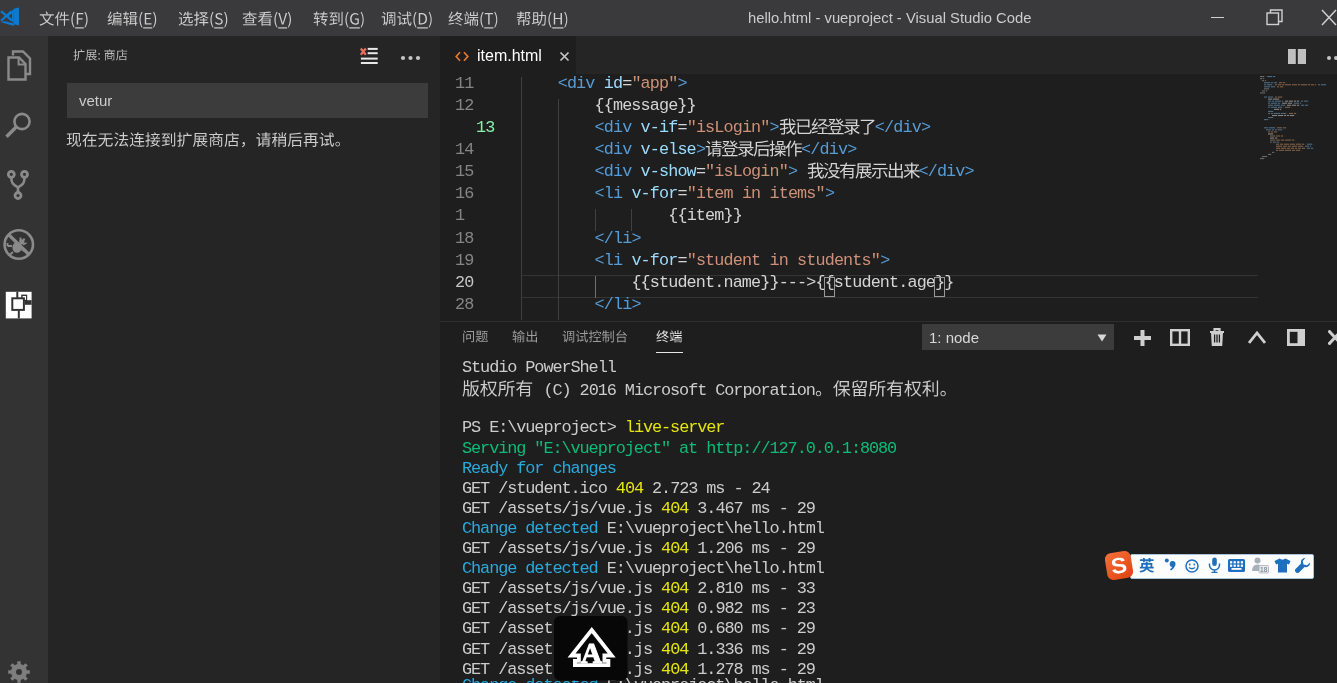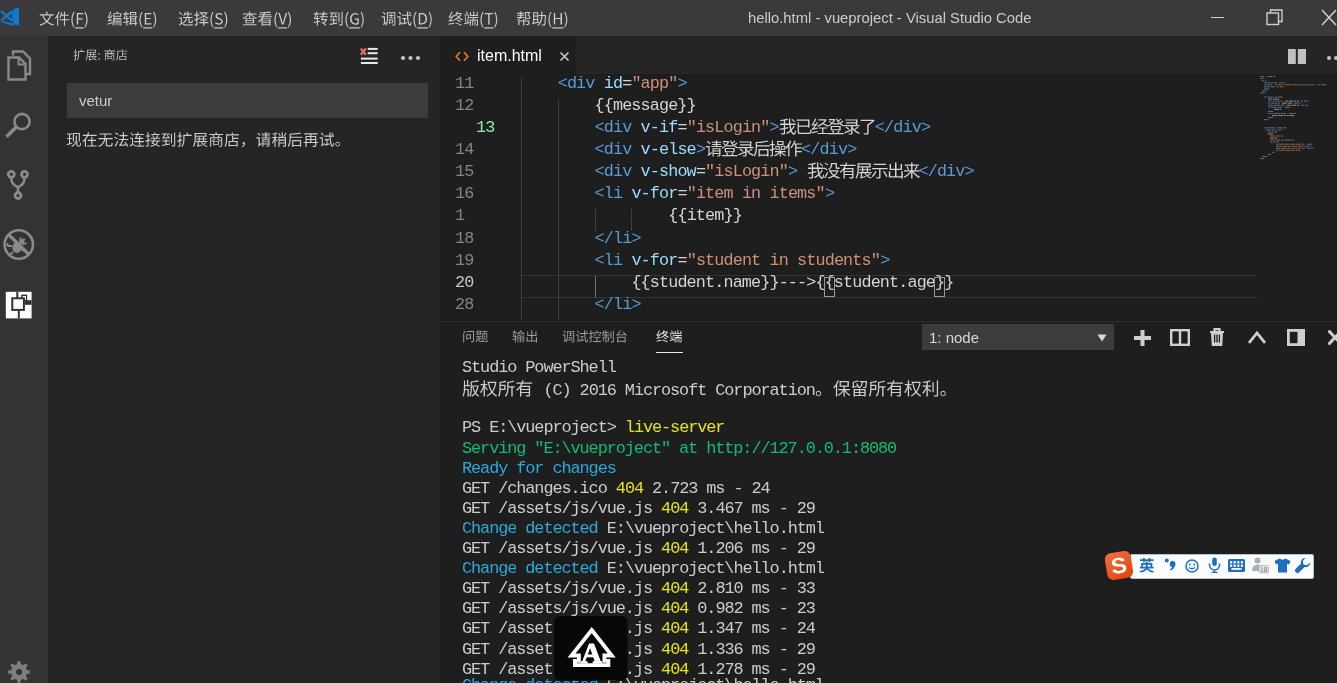--- a/index.html
+++ b/index.html
@@ -441,42 +441,42 @@
     <path d="M1.9 0.5V7.6C1.9 10.3 1.7 13.6 0.5 15.9C0.8 16.0 1.3 16.4 1.5 16.7C2.6 14.8 2.9 12.5 3.1 10.1H5.5V16.6H6.8V8.9H3.1L3.1 7.6V6.3H7.9V5.1H6.3V0.1H5.0V5.1H3.1V0.5ZM15.3 6.6C14.9 8.7 14.2 10.4 13.3 11.8C12.4 10.3 11.8 8.6 11.4 6.6ZM8.6 1.4V7.6C8.6 10.2 8.5 13.6 7.1 16.0C7.4 16.1 7.9 16.5 8.2 16.7C9.7 14.2 9.9 10.6 9.9 7.6V6.6H10.3C10.8 9.0 11.5 11.2 12.5 12.9C11.6 14.1 10.4 15.0 9.2 15.6C9.5 15.8 9.8 16.3 10.0 16.7C11.2 16.0 12.3 15.2 13.3 14.0C14.1 15.1 15.1 16.0 16.3 16.7C16.5 16.3 16.9 15.8 17.2 15.6C16.0 15.0 14.9 14.1 14.1 13.0C15.3 11.1 16.3 8.7 16.7 5.6L15.9 5.3L15.7 5.4H9.9V2.5C12.4 2.3 15.1 1.9 17.0 1.5L16.1 0.3C14.3 0.8 11.3 1.2 8.6 1.4Z M33.1 3.1C32.5 6.2 31.4 8.8 30.0 10.9C28.6 8.8 27.8 6.3 27.3 3.1ZM25.4 1.8V3.1H26.0C26.6 6.8 27.6 9.6 29.1 12.0C27.8 13.6 26.1 14.8 24.4 15.5C24.7 15.8 25.0 16.3 25.2 16.6C27.0 15.8 28.6 14.6 30.0 13.1C31.0 14.4 32.4 15.6 34.2 16.7C34.4 16.3 34.8 15.9 35.1 15.6C33.3 14.5 31.9 13.4 30.8 12.0C32.6 9.5 33.9 6.2 34.5 2.0L33.7 1.8L33.5 1.8ZM21.6 0.2V4.0H18.6V5.2H21.3C20.6 7.7 19.4 10.5 18.1 12.0C18.4 12.4 18.7 13.0 18.9 13.4C19.9 12.1 20.9 9.9 21.6 7.7V16.6H22.9V7.5C23.7 8.5 24.7 9.9 25.1 10.5L25.9 9.3C25.5 8.8 23.5 6.5 22.9 6.0V5.2H25.3V4.0H22.9V0.2Z M45.2 2.0V7.9C45.2 10.4 45.0 13.6 42.8 15.8C43.1 16.0 43.7 16.4 43.9 16.7C46.2 14.3 46.5 10.6 46.5 7.9V7.5H49.3V16.6H50.7V7.5H52.7V6.2H46.5V3.0C48.6 2.6 50.9 2.2 52.4 1.5L51.5 0.4C50.0 1.1 47.4 1.6 45.2 2.0ZM38.7 8.7V8.2V5.9H42.2V8.7ZM43.5 0.5C42.1 1.2 39.5 1.7 37.4 1.9V8.2C37.4 10.5 37.3 13.6 36.1 15.8C36.4 16.0 37.0 16.4 37.2 16.7C38.2 14.8 38.6 12.2 38.6 10.0H43.5V4.7H38.7V2.9C40.7 2.7 42.9 2.3 44.4 1.7Z M60.4 0.2C60.2 0.9 59.9 1.7 59.6 2.5H54.5V3.7H59.1C57.9 6.1 56.3 8.3 54.1 9.8C54.4 10.0 54.8 10.5 55.0 10.8C56.1 10.0 57.1 9.0 58.0 7.9V16.6H59.3V13.1H66.8V14.9C66.8 15.2 66.7 15.3 66.4 15.3C66.1 15.3 65.0 15.3 63.8 15.3C64.0 15.7 64.2 16.2 64.2 16.6C65.8 16.6 66.8 16.6 67.3 16.4C67.9 16.1 68.1 15.7 68.1 14.9V5.8H59.4C59.8 5.1 60.2 4.5 60.5 3.7H70.2V2.5H61.0C61.3 1.8 61.5 1.1 61.8 0.5ZM59.3 10.0H66.8V11.9H59.3ZM59.3 8.9V7.0H66.8V8.9Z" fill="#cccccc"></path>
   </svg>
 <div class="tl" style="left:534.40px;top:380.90px;color:#cccccc"> (C) 2016 Microsoft Corporation</div>
 <svg class="abs" style="left:815.0px;top:380.4px" width="145" height="21" viewBox="0 0 145 21">
     <path d="M3.5 10.8C2.0 10.8 0.8 12.0 0.8 13.6C0.8 15.1 2.0 16.3 3.5 16.3C5.0 16.3 6.2 15.1 6.2 13.6C6.2 12.0 5.0 10.8 3.5 10.8ZM3.5 15.4C2.5 15.4 1.7 14.6 1.7 13.6C1.7 12.6 2.5 11.7 3.5 11.7C4.5 11.7 5.3 12.6 5.3 13.6C5.3 14.6 4.5 15.4 3.5 15.4Z M25.9 2.2H32.5V5.5H25.9ZM24.6 1.0V6.7H28.5V8.9H23.3V10.2H27.7C26.5 12.1 24.6 13.9 22.8 14.8C23.1 15.0 23.5 15.5 23.7 15.8C25.4 14.8 27.3 13.0 28.5 11.0V16.6H29.8V11.0C31.0 13.0 32.8 14.8 34.4 15.9C34.6 15.5 35.1 15.1 35.4 14.8C33.6 13.9 31.8 12.1 30.7 10.2H34.9V8.9H29.8V6.7H33.9V1.0ZM22.8 0.2C21.7 2.9 20.0 5.6 18.2 7.3C18.4 7.6 18.8 8.3 19.0 8.6C19.6 8.0 20.3 7.2 20.9 6.3V16.6H22.2V4.3C22.9 3.2 23.5 1.9 24.0 0.6Z M40.0 13.0H43.9V14.9H40.0ZM40.0 12.0V10.2H43.9V12.0ZM49.3 13.0V14.9H45.2V13.0ZM49.3 12.0H45.2V10.2H49.3ZM38.6 9.1V16.6H40.0V16.0H49.3V16.6H50.7V9.1ZM44.6 1.1V2.3H46.7C46.4 4.8 45.7 6.6 43.4 7.6C43.7 7.9 44.0 8.3 44.2 8.6C46.8 7.3 47.6 5.2 47.9 2.3H50.7C50.6 5.4 50.4 6.5 50.1 6.8C50.0 7.0 49.8 7.0 49.6 7.0C49.3 7.0 48.6 7.0 47.8 6.9C48.0 7.3 48.1 7.7 48.1 8.1C48.9 8.1 49.7 8.1 50.2 8.1C50.6 8.1 51.0 8.0 51.2 7.6C51.7 7.1 51.8 5.7 52.0 1.7C52.0 1.5 52.0 1.1 52.0 1.1ZM37.7 8.2C38.1 8.0 38.6 7.7 42.6 6.6C42.8 7.0 43.0 7.4 43.0 7.7L44.2 7.2C43.9 6.1 43.0 4.5 42.2 3.3L41.1 3.8C41.4 4.3 41.8 4.9 42.1 5.6L39.0 6.4V2.5C40.6 2.2 42.4 1.7 43.7 1.2L42.8 0.2C41.5 0.7 39.5 1.3 37.7 1.7V5.6C37.7 6.4 37.3 6.9 37.0 7.1C37.2 7.4 37.6 7.9 37.7 8.2Z M63.0 2.0V7.9C63.0 10.4 62.8 13.6 60.6 15.8C60.9 16.0 61.5 16.4 61.7 16.7C64.0 14.3 64.3 10.6 64.3 7.9V7.5H67.1V16.6H68.5V7.5H70.5V6.2H64.3V3.0C66.4 2.6 68.7 2.2 70.2 1.5L69.3 0.4C67.8 1.1 65.2 1.6 63.0 2.0ZM56.5 8.7V8.2V5.9H60.0V8.7ZM61.3 0.5C59.9 1.2 57.3 1.7 55.2 1.9V8.2C55.2 10.5 55.1 13.6 53.9 15.8C54.2 16.0 54.8 16.4 55.0 16.7C56.0 14.8 56.4 12.2 56.4 10.0H61.3V4.7H56.5V2.9C58.5 2.7 60.7 2.3 62.2 1.7Z M78.2 0.2C78.0 0.9 77.7 1.7 77.4 2.5H72.3V3.7H76.9C75.7 6.1 74.1 8.3 71.9 9.8C72.2 10.0 72.6 10.5 72.8 10.8C73.9 10.0 74.9 9.0 75.8 7.9V16.6H77.1V13.1H84.6V14.9C84.6 15.2 84.5 15.3 84.2 15.3C83.9 15.3 82.8 15.3 81.6 15.3C81.8 15.7 82.0 16.2 82.0 16.6C83.6 16.6 84.6 16.6 85.1 16.4C85.7 16.1 85.9 15.7 85.9 14.9V5.8H77.2C77.6 5.1 78.0 4.5 78.3 3.7H88.0V2.5H78.8C79.1 1.8 79.3 1.1 79.6 0.5ZM77.1 10.0H84.6V11.9H77.1ZM77.1 8.9V7.0H84.6V8.9Z M104.3 3.1C103.7 6.2 102.6 8.8 101.2 10.9C99.8 8.8 99.0 6.3 98.5 3.1ZM96.6 1.8V3.1H97.2C97.8 6.8 98.8 9.6 100.3 12.0C99.0 13.6 97.3 14.8 95.6 15.5C95.9 15.8 96.2 16.3 96.4 16.6C98.2 15.8 99.8 14.6 101.2 13.1C102.2 14.4 103.6 15.6 105.4 16.7C105.6 16.3 106.0 15.9 106.3 15.6C104.5 14.5 103.1 13.4 102.0 12.0C103.8 9.5 105.1 6.2 105.7 2.0L104.9 1.8L104.7 1.8ZM92.8 0.2V4.0H89.8V5.2H92.5C91.8 7.7 90.6 10.5 89.3 12.0C89.6 12.4 89.9 13.0 90.1 13.4C91.1 12.1 92.1 9.9 92.8 7.7V16.6H94.1V7.5C94.9 8.5 95.9 9.9 96.3 10.5L97.1 9.3C96.7 8.8 94.7 6.5 94.1 6.0V5.2H96.5V4.0H94.1V0.2Z M117.4 2.3V12.2H118.7V2.3ZM121.8 0.5V14.8C121.8 15.2 121.7 15.3 121.3 15.3C121.0 15.3 119.9 15.3 118.6 15.3C118.8 15.7 119.0 16.3 119.1 16.6C120.7 16.6 121.7 16.6 122.3 16.4C122.9 16.2 123.1 15.8 123.1 14.8V0.5ZM115.0 0.3C113.3 1.0 110.2 1.6 107.6 2.0C107.7 2.3 107.9 2.7 108.0 3.1C109.1 2.9 110.3 2.7 111.4 2.5V5.6H107.7V6.8H111.1C110.3 9.0 108.7 11.5 107.3 12.9C107.5 13.2 107.9 13.8 108.0 14.1C109.2 12.9 110.5 10.9 111.4 8.8V16.6H112.8V9.5C113.7 10.4 114.8 11.5 115.4 12.1L116.1 11.0C115.6 10.5 113.6 8.8 112.8 8.1V6.8H116.2V5.6H112.8V2.2C114.0 2.0 115.1 1.6 116.0 1.3Z M128.1 10.8C126.6 10.8 125.4 12.0 125.4 13.6C125.4 15.1 126.6 16.3 128.1 16.3C129.6 16.3 130.8 15.1 130.8 13.6C130.8 12.0 129.6 10.8 128.1 10.8ZM128.1 15.4C127.1 15.4 126.3 14.6 126.3 13.6C126.3 12.6 127.1 11.7 128.1 11.7C129.1 11.7 129.9 12.6 129.9 13.6C129.9 14.6 129.1 15.4 128.1 15.4Z" fill="#cccccc"></path>
   </svg>
 <div class="tl" style="left:462.00px;top:418.40px;color:#cccccc">PS E:\vueproject&gt; </div>
 <div class="tl" style="left:624.90px;top:418.40px;color:#e5e510">live-server</div>
 <div class="tl" style="left:462.00px;top:438.50px;color:#0dbc79">Serving "E:\vueproject" at http://127.0.0.1:8080</div>
 <div class="tl" style="left:462.00px;top:458.60px;color:#2aa9db">Ready for changes</div>
-<div class="tl" style="left:462.00px;top:478.70px;color:#cccccc">GET /changes.ico </div>
+<div class="tl" style="left:462.00px;top:478.70px;color:#cccccc">GET /student.ico </div>
 <div class="tl" style="left:615.85px;top:478.70px;color:#e5e510">404</div>
 <div class="tl" style="left:643.00px;top:478.70px;color:#cccccc"> 2.723 ms - 24</div>
 <div class="tl" style="left:462.00px;top:498.80px;color:#cccccc">GET /assets/js/vue.js </div>
 <div class="tl" style="left:661.10px;top:498.80px;color:#e5e510">404</div>
 <div class="tl" style="left:688.25px;top:498.80px;color:#cccccc"> 3.467 ms - 29</div>
 <div class="tl" style="left:462.00px;top:518.90px;color:#2aa9db">Change detected </div>
 <div class="tl" style="left:606.80px;top:518.90px;color:#cccccc">E:\vueproject\hello.html</div>
 <div class="tl" style="left:462.00px;top:539.00px;color:#cccccc">GET /assets/js/vue.js </div>
 <div class="tl" style="left:661.10px;top:539.00px;color:#e5e510">404</div>
 <div class="tl" style="left:688.25px;top:539.00px;color:#cccccc"> 1.206 ms - 29</div>
 <div class="tl" style="left:462.00px;top:559.10px;color:#2aa9db">Change detected </div>
 <div class="tl" style="left:606.80px;top:559.10px;color:#cccccc">E:\vueproject\hello.html</div>
 <div class="tl" style="left:462.00px;top:579.20px;color:#cccccc">GET /assets/js/vue.js </div>
 <div class="tl" style="left:661.10px;top:579.20px;color:#e5e510">404</div>
 <div class="tl" style="left:688.25px;top:579.20px;color:#cccccc"> 2.810 ms - 33</div>
 <div class="tl" style="left:462.00px;top:599.30px;color:#cccccc">GET /assets/js/vue.js </div>
 <div class="tl" style="left:661.10px;top:599.30px;color:#e5e510">404</div>
 <div class="tl" style="left:688.25px;top:599.30px;color:#cccccc"> 0.982 ms - 23</div>
 <div class="tl" style="left:462.00px;top:619.40px;color:#cccccc">GET /assets/js/vue.js </div>
 <div class="tl" style="left:661.10px;top:619.40px;color:#e5e510">404</div>
-<div class="tl" style="left:688.25px;top:619.40px;color:#cccccc"> 1.347 ms - 24</div>
+<div class="tl" style="left:688.25px;top:619.40px;color:#cccccc"> 0.680 ms - 29</div>
 <div class="tl" style="left:462.00px;top:639.50px;color:#cccccc">GET /assets/js/vue.js </div>
 <div class="tl" style="left:661.10px;top:639.50px;color:#e5e510">404</div>
 <div class="tl" style="left:688.25px;top:639.50px;color:#cccccc"> 1.336 ms - 29</div>
 <div class="tl" style="left:462.00px;top:659.60px;color:#cccccc">GET /assets/js/vue.js </div>
 <div class="tl" style="left:661.10px;top:659.60px;color:#e5e510">404</div>
 <div class="tl" style="left:688.25px;top:659.60px;color:#cccccc"> 1.278 ms - 29</div>
 <div class="tl" style="left:462.00px;top:675.60px;color:#2aa9db">Change detected </div>
 <div class="tl" style="left:606.80px;top:675.60px;color:#cccccc">E:\vueproject\hello.html</div>
 <svg class="abs" style="left:554px;top:616px" width="74" height="65" viewBox="0 0 74 65">
 <rect x="0" y="0" width="73.5" height="64.6" rx="6" fill="#070707"></rect>

